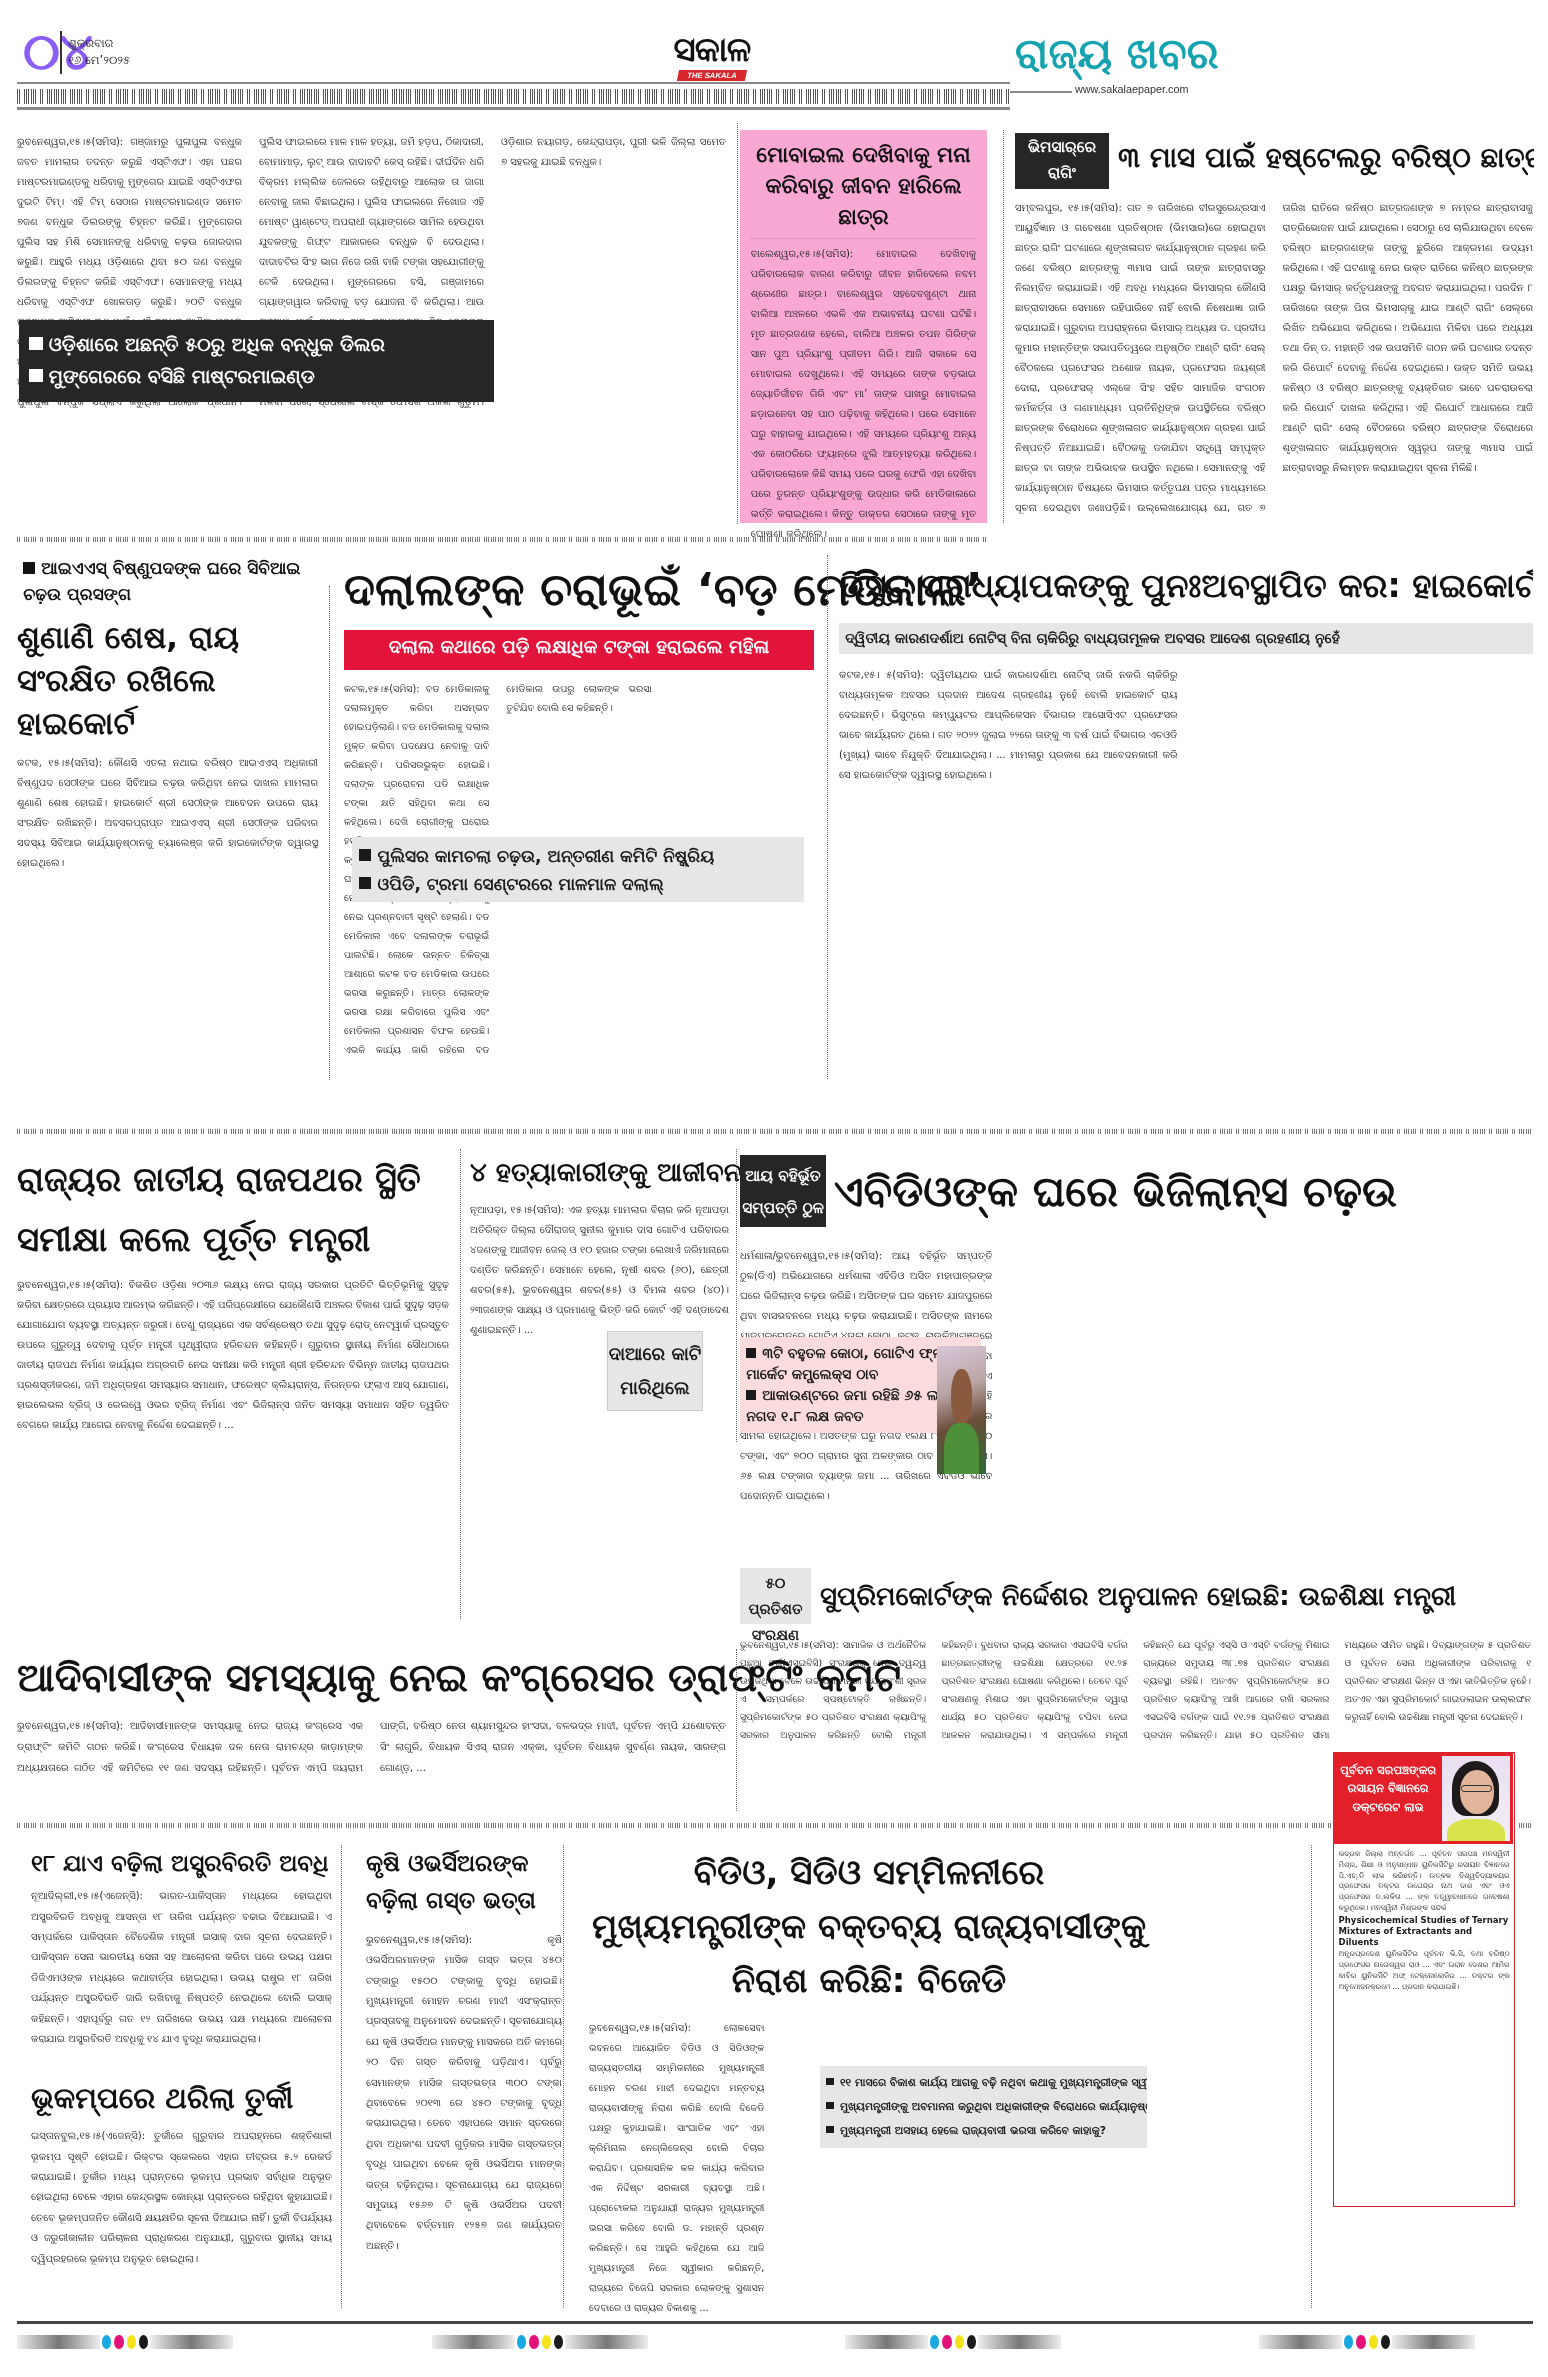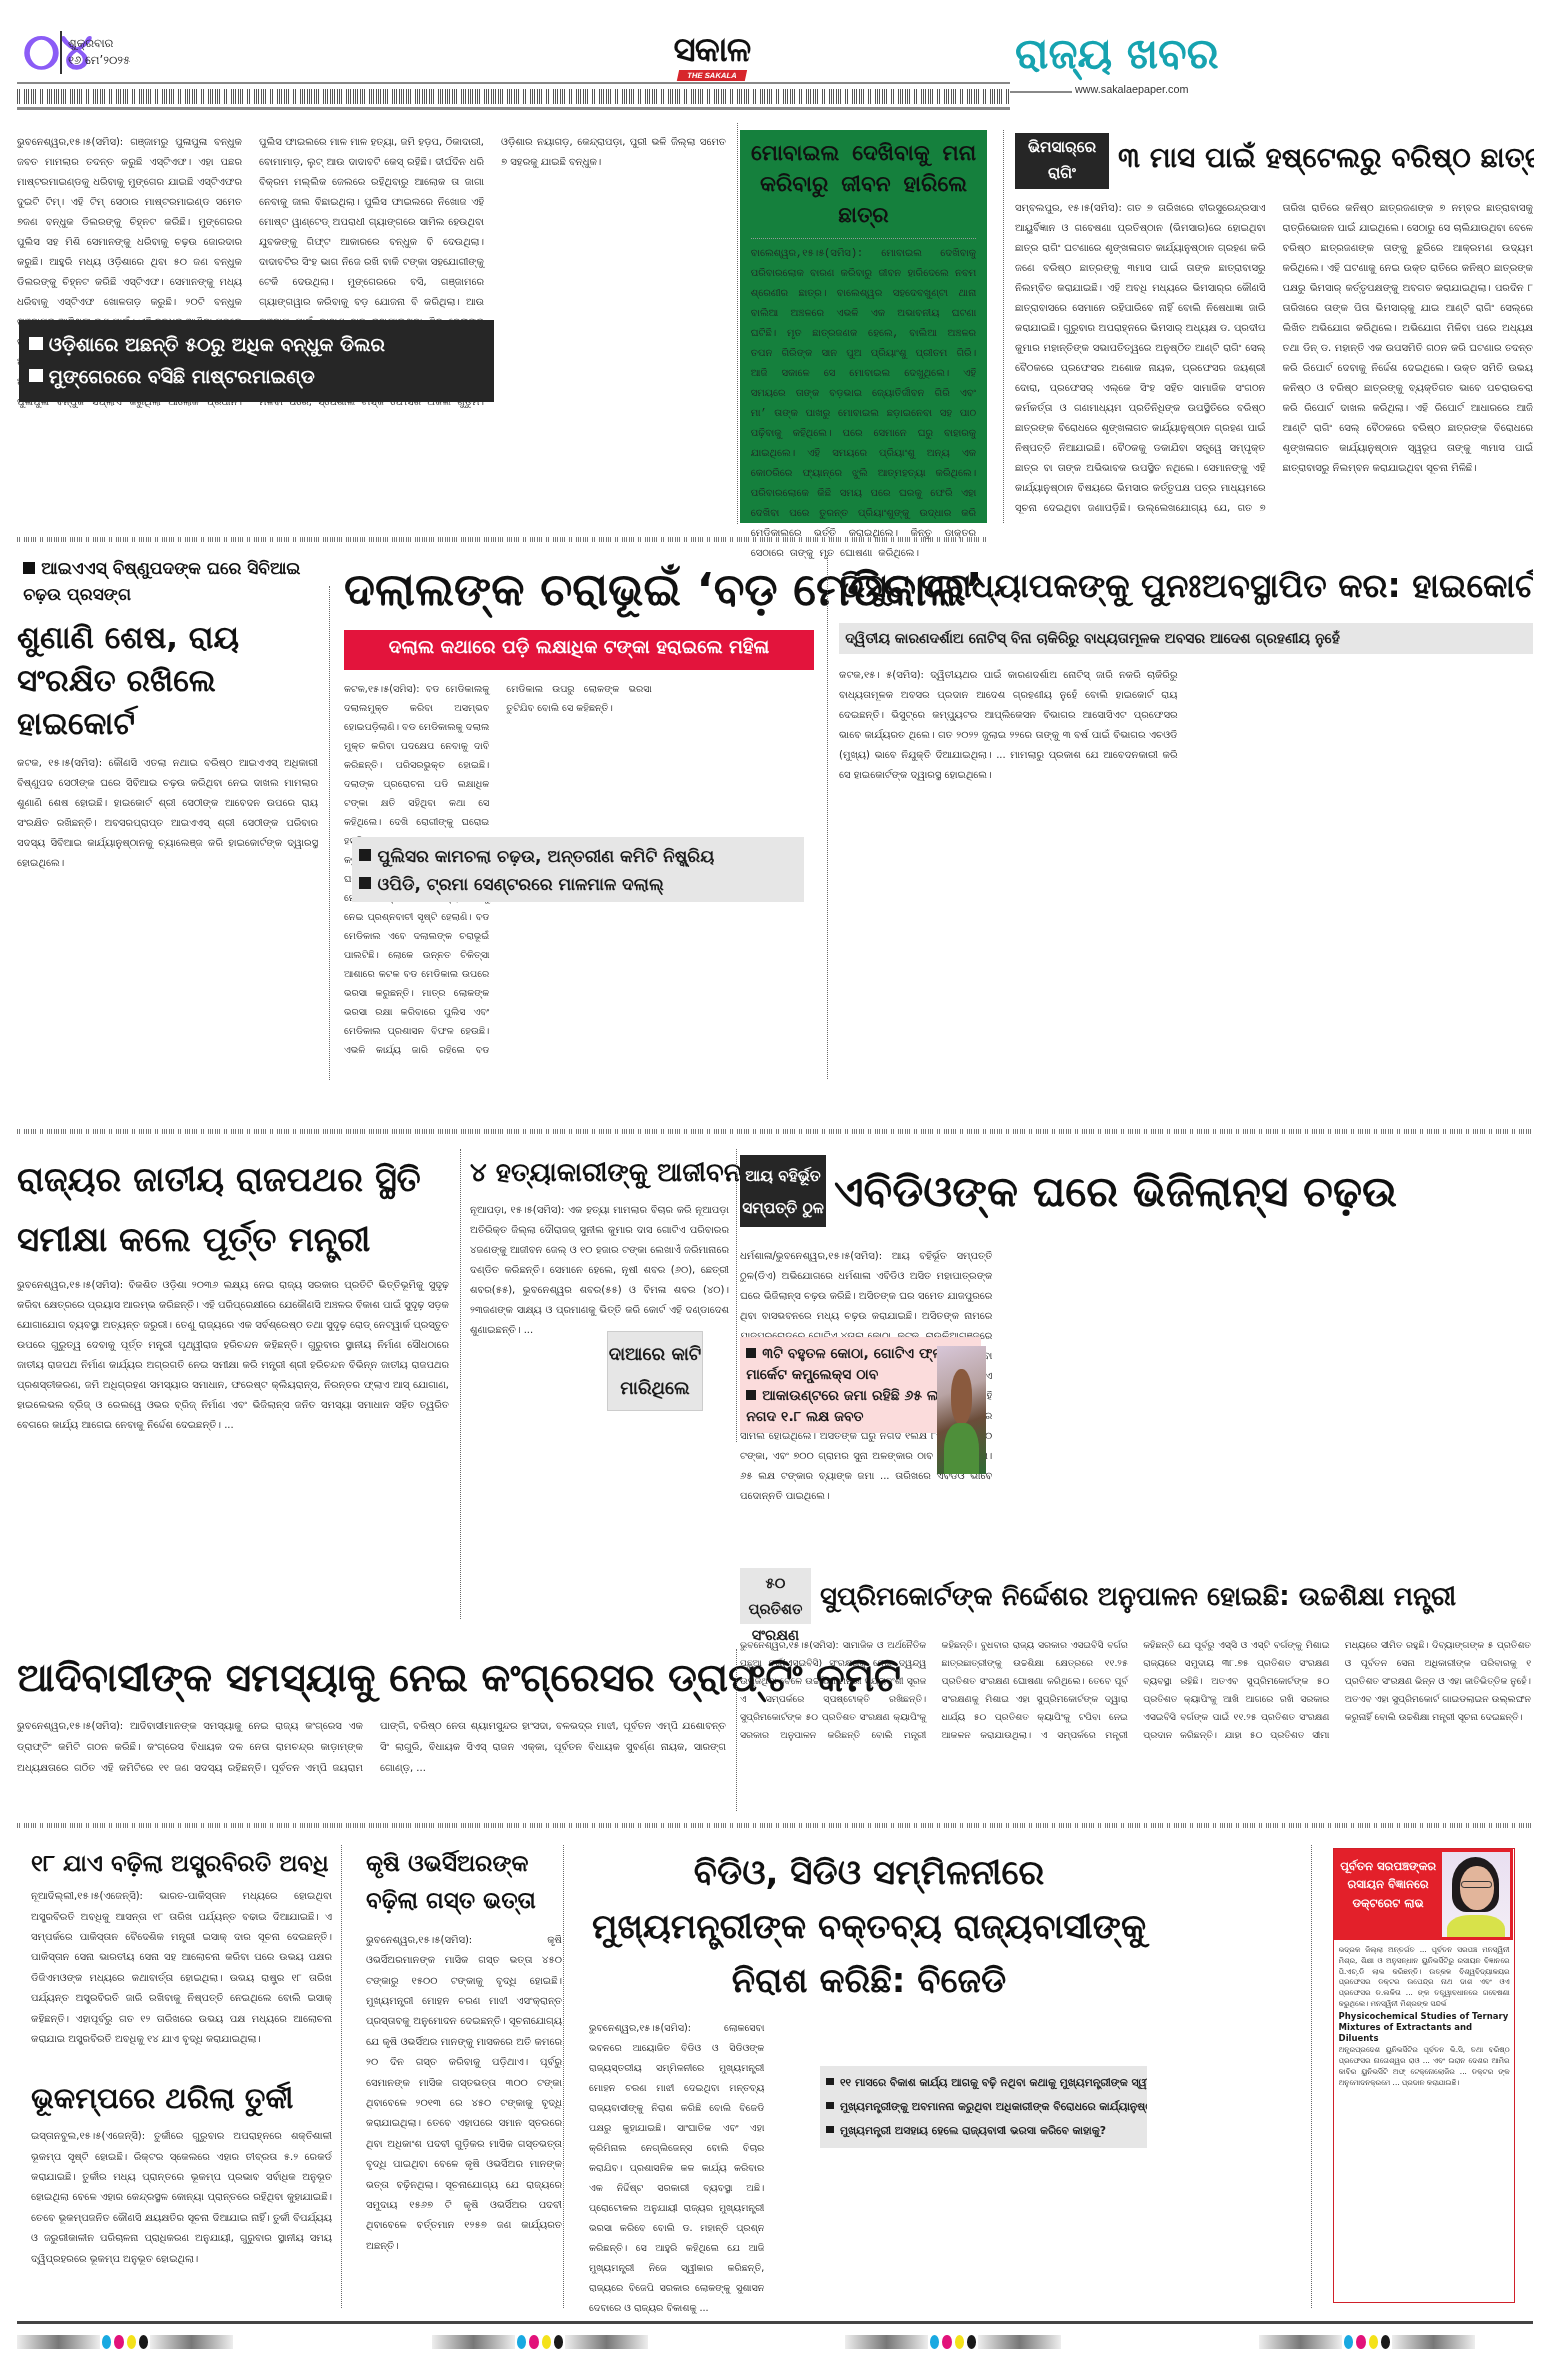--- a/index.html
+++ b/index.html
@@ -30,21 +30,21 @@
   .cols3 { column-count: 3; column-gap: 17px; }
   .cols4 { column-count: 4; column-gap: 15.4px; }
   .vdots { position: absolute; width: 0; border-left: 1.5px dotted #666; }
   .hdots { position: absolute; height: 4.6px; background: repeating-linear-gradient(90deg, #777 0 0.8px, transparent 0.8px 2.3px); }
   .sq { display: inline-block; width: 0.7em; height: 0.7em; background: currentColor; margin-right: 6.2px; vertical-align: 0.02em; }
 
   .dark-box { background: #262626; color: #fff; font-weight: bold; }
   .grey-box { background: #e6e6e6; }
   .pink-box { background: #fbdcdc; }
   .red-bar { background: #e3143c; color: #fff; font-weight: bold; text-align: center; }
-  .beige-box { background: #15803d; font-family: Liberation Mono, monospace; }
+  .beige-box { background: #f9a8d4; }
 
   .photo { background: linear-gradient(160deg, #d8c7d9 0%, #b9a4a4 35%, #6b4d3a 60%, #2d6a33 100%); position: relative; overflow: hidden; }
   .photo .face { position: absolute; left: 28%; top: 18%; width: 44%; height: 44%; border-radius: 45%; background: #8a5a3e; }
   .photo .shirt { position: absolute; left: 14%; top: 60%; width: 72%; height: 50%; border-radius: 40% 40% 0 0; background: #4e8f3a; }
   .photo2 { background: linear-gradient(180deg, #e9dff1 0%, #f3eef6 100%); position: relative; overflow: hidden; }
   .photo2 .hair { position: absolute; left: 14%; top: 6%; width: 70%; height: 64%; border-radius: 50% 50% 30% 30%; background: #1e1a1c; }
   .photo2 .face { position: absolute; left: 26%; top: 16%; width: 50%; height: 52%; border-radius: 48%; background: #e2b59b; }
   .photo2 .glasses { position: absolute; left: 28%; top: 34%; width: 46%; height: 8%; border: 1.5px solid #333; border-radius: 3.1px; }
   .photo2 .shirt { position: absolute; left: 8%; top: 74%; width: 84%; height: 40%; border-radius: 40% 40% 0 0; background: #d8e24a; }
 
@@ -201,21 +201,21 @@
   <div class="body-text cols3" style="margin-top:10.8px; height:339px; column-fill:auto; font-size:9.6px; line-height:20px; overflow:hidden;">ଭୁବନେଶ୍ୱର,୧୫।୫(ସମିସ): ଲୋକସେବା ଭବନରେ ଆୟୋଜିତ ବିଡିଓ ଓ ସିଡିଓଙ୍କ ରାଜ୍ୟସ୍ତରୀୟ ସମ୍ମିଳନୀରେ ମୁଖ୍ୟମନ୍ତ୍ରୀ ମୋହନ ଚରଣ ମାଝୀ ଦେଇଥିବା ମନ୍ତବ୍ୟ ରାଜ୍ୟବାସୀଙ୍କୁ ନିରାଶ କରିଛି ବୋଲି ବିଜେଡି ପକ୍ଷରୁ କୁହାଯାଇଛି। ସାଂଘାତିକ ଏବଂ ଏହା କ୍ରିମିନାଲ ନେଗ୍‌ଲିଜେନ୍ସ ବୋଲି ବିଚାର କରାଯିବ। ପ୍ରଶାସନିକ କଳ କାର୍ଯ୍ୟ କରିବାର ଏକ ନିର୍ଦ୍ଦିଷ୍ଟ ସରକାରୀ ବ୍ୟବସ୍ଥା ଅଛି। ପ୍ରୋଟୋକଲ ଅନୁଯାୟୀ ରାଜ୍ୟର ମୁଖ୍ୟମନ୍ତ୍ରୀ ଭରସା କରିବେ ବୋଲି ଡ. ମହାନ୍ତି ପ୍ରଶ୍ନ କରିଛନ୍ତି। ସେ ଆହୁରି କହିଥିଲେ ଯେ ଆଜି ମୁଖ୍ୟମନ୍ତ୍ରୀ ନିଜେ ସ୍ୱୀକାର କରିଛନ୍ତି, ରାଜ୍ୟରେ ବିଜେପି ସରକାର ଲୋକଙ୍କୁ ସୁଶାସନ ଦେବାରେ ଓ ରାଜ୍ୟର ବିକାଶକୁ ...</div>
   <div class="grey-box abs" style="left:231px; top:221px; width:327px; height:82px; padding:4.6px 6.2px; font-size:10.8px; line-height:24px; font-weight:bold; white-space:nowrap; overflow:hidden;">
     <div><span class="sq"></span><span>୧୧ ମାସରେ ବିକାଶ କାର୍ଯ୍ୟ ଆଗକୁ ବଢ଼ି ନଥିବା କଥାକୁ ମୁଖ୍ୟମନ୍ତ୍ରୀଙ୍କ ସ୍ୱୀକାର</span></div>
     <div><span class="sq"></span><span>ମୁଖ୍ୟମନ୍ତ୍ରୀଙ୍କୁ ଅବମାନନା କରୁଥିବା ଅଧିକାରୀଙ୍କ ବିରୋଧରେ କାର୍ଯ୍ୟାନୁଷ୍ଠାନ ହେଉ</span></div>
     <div><span class="sq"></span><span>ମୁଖ୍ୟମନ୍ତ୍ରୀ ଅସହାୟ ହେଲେ ରାଜ୍ୟବାସୀ ଭରସା କରିବେ କାହାକୁ?</span></div>
   </div>
 </div>
 
 <div class="vdots" style="left:1311px; top:1845px; height:463px;"></div>
 
-<div class="abs" style="left:1333px; top:1848px; width:182px; height:455px; border:1.5px solid #d0202a; background:#fff;">
+<div class="abs" style="left:1333px; top:1752px; width:182px; height:455px; border:1.5px solid #d0202a; background:#fff;">
   <div class="abs" style="left:0; top:0; width:179px; height:91px; background:#e3202a;">
     <div class="abs" style="left:3.1px; top:7.7px; width:102px; color:#fff; font-weight:bold; font-size:11.6px; line-height:18.5px; text-align:center;">ପୂର୍ବତନ ସରପଞ୍ଚଙ୍କର ରସାୟନ ବିଜ୍ଞାନରେ ଡକ୍ଟରେଟ ଲାଭ</div>
     <div class="photo2 abs" style="left:108px; top:3.1px; width:68px; height:85px;">
       <div class="hair"></div>
         <div class="face"></div>
         <div class="glasses"></div>
         <div class="shirt"></div>
     </div>
   </div>
   <div class="abs" style="left:4.6px; top:96px; width:171px; height:355px; overflow:hidden;">

